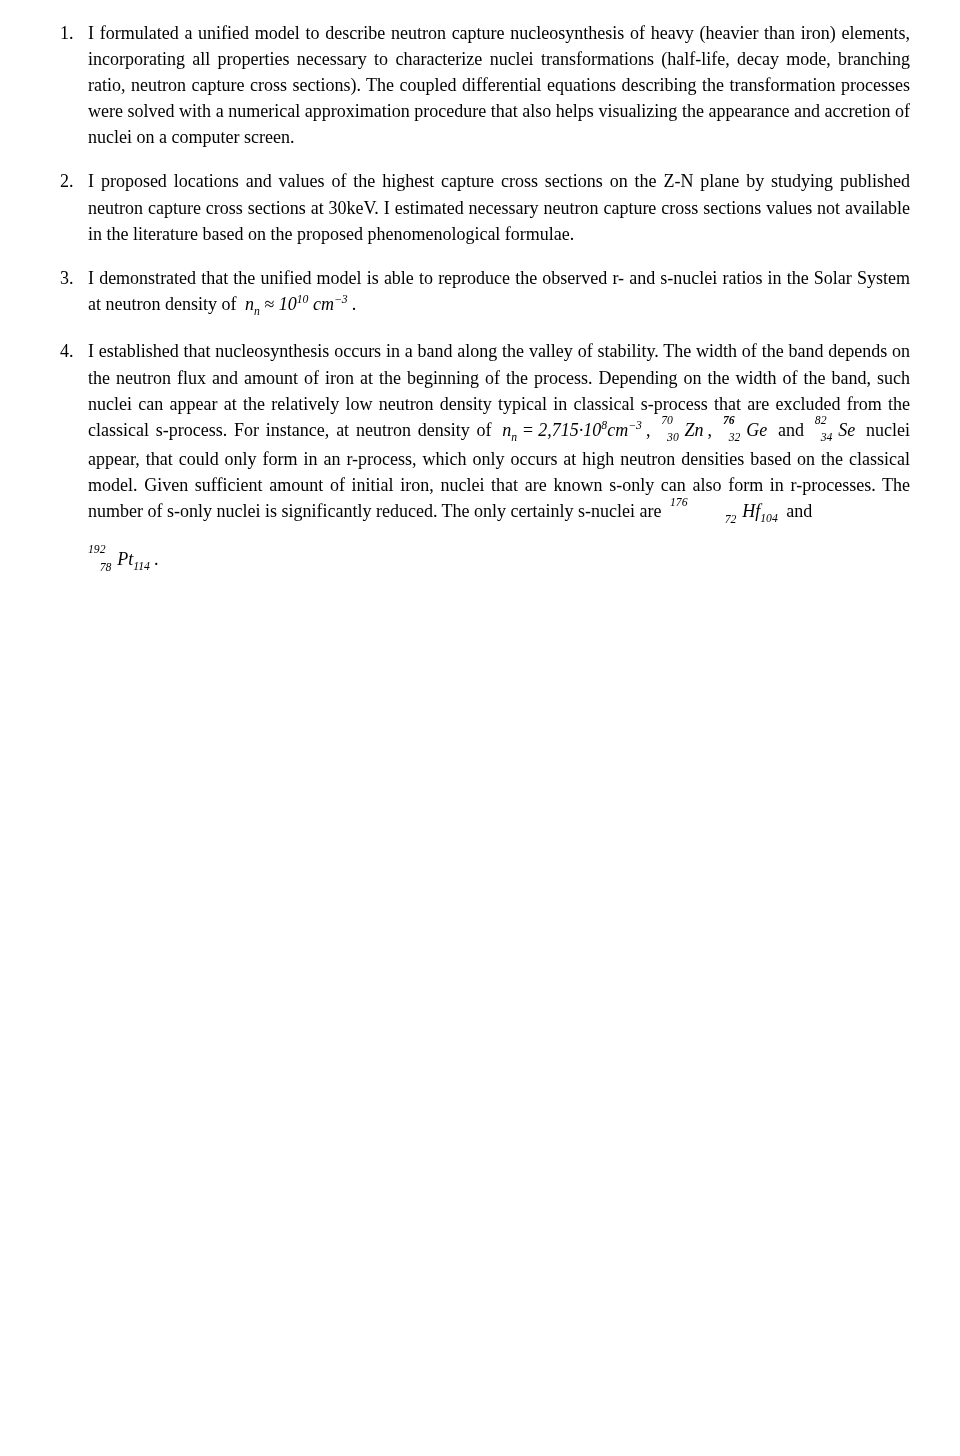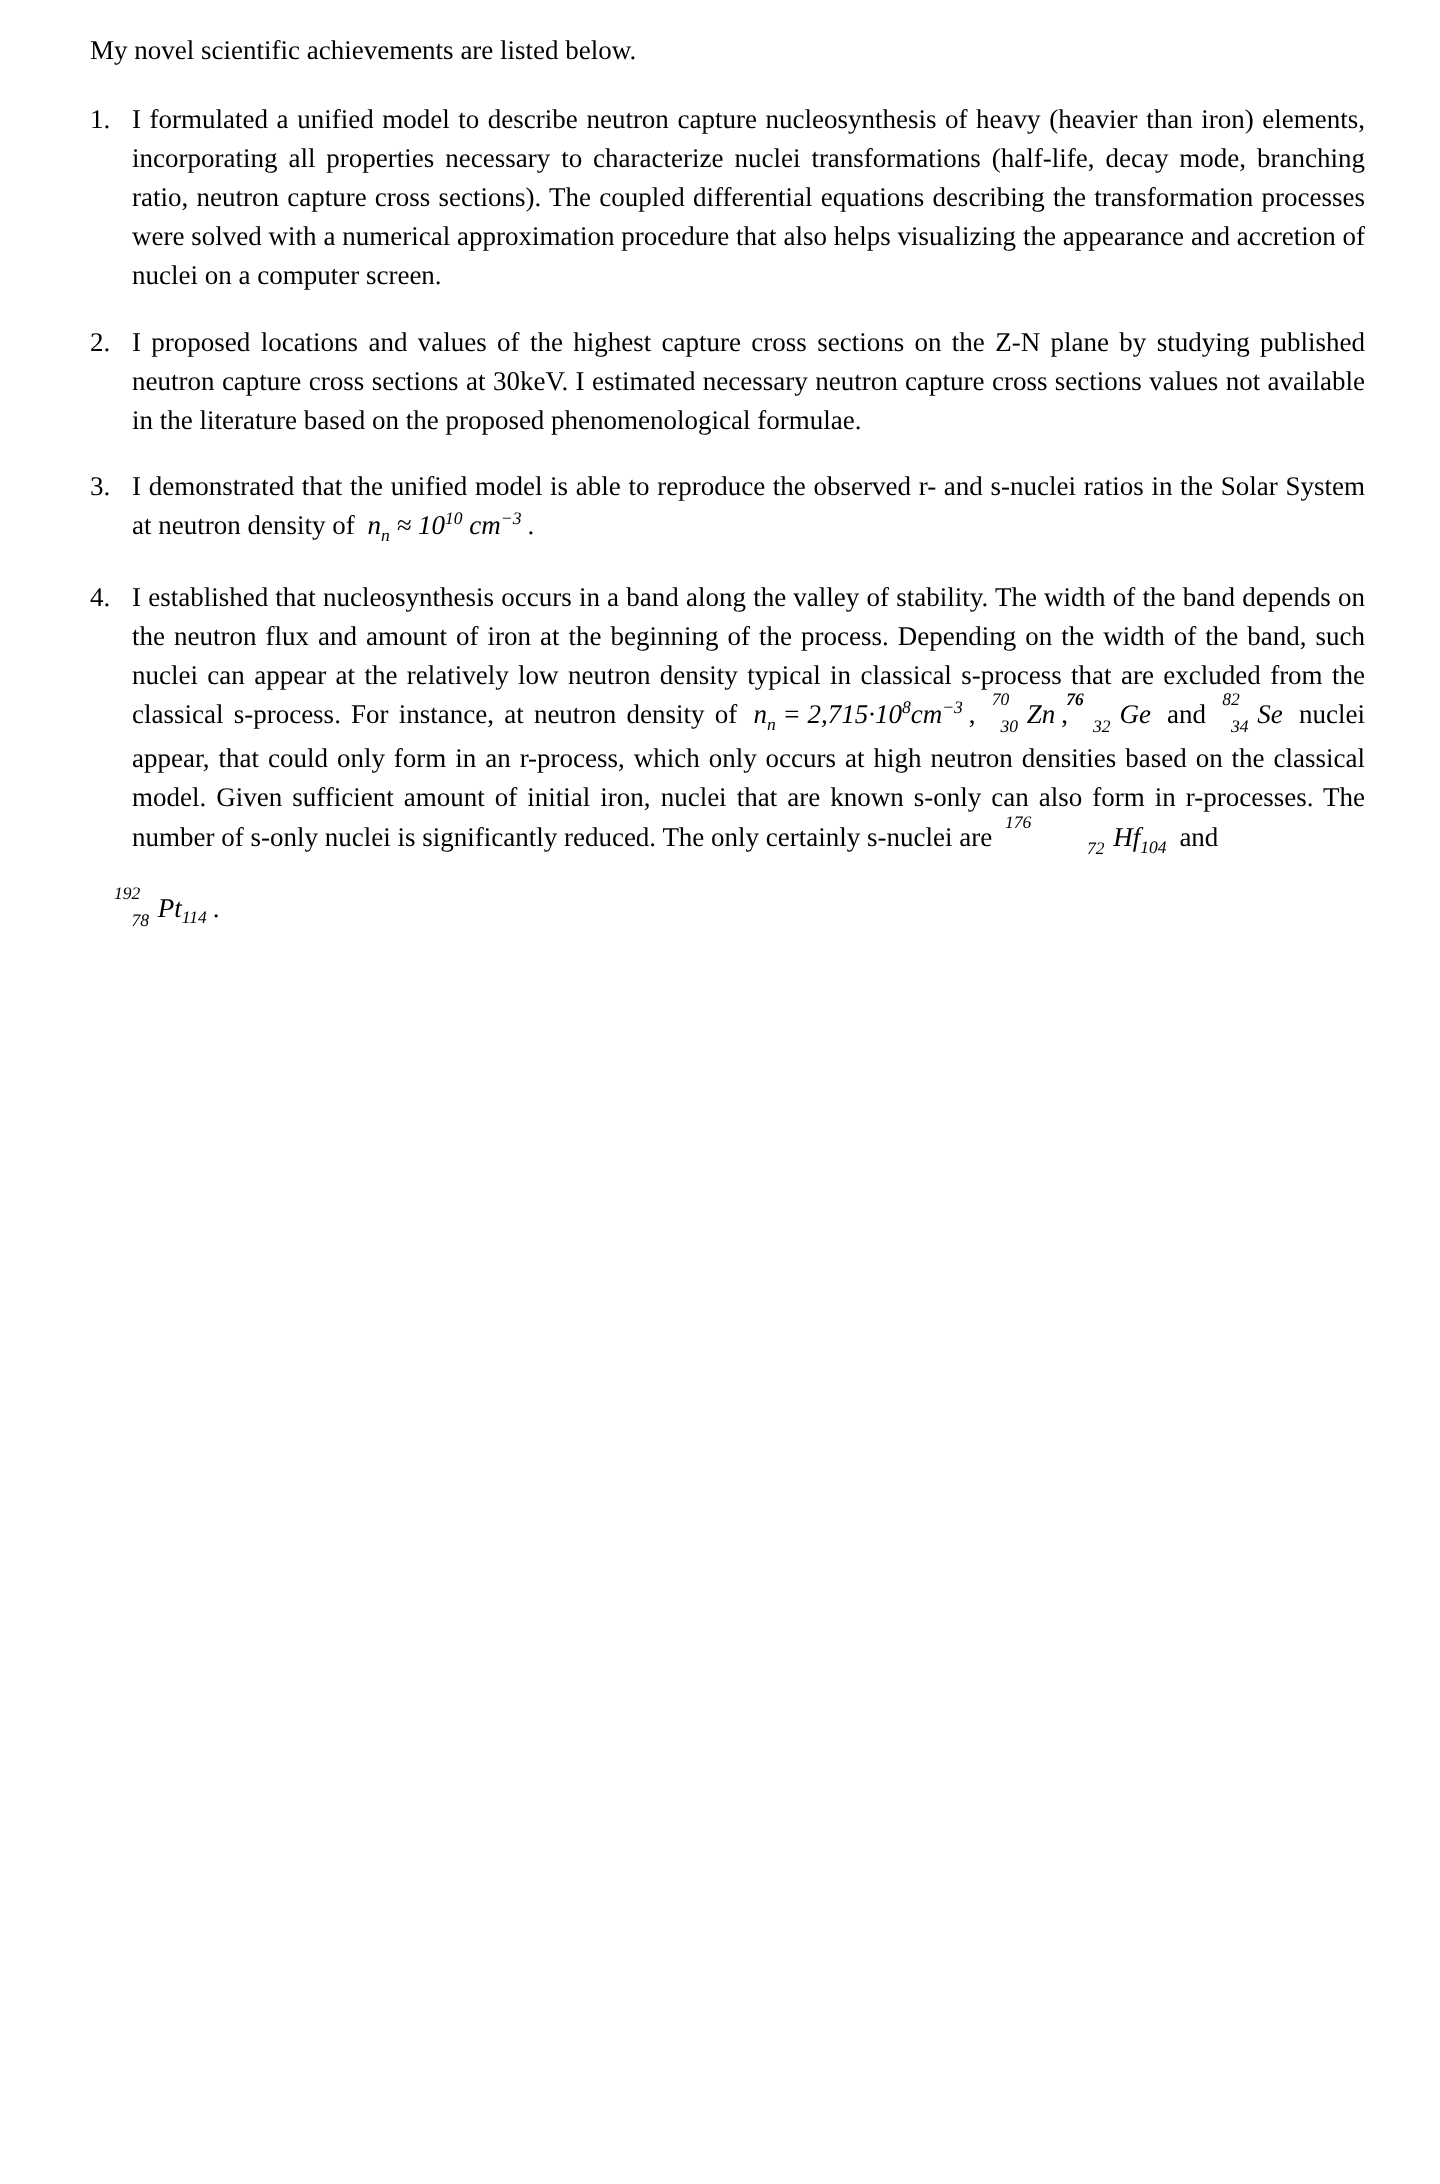--- a/index.html
+++ b/index.html
@@ -75,21 +75,20 @@
       font-style: italic;
     }
   </style>
 </head>
 <body>
 
 <div class="page-content">
 
 
 
-  <p class="subtitle">My novel scientific achievements are listed below.</p>
 
   <ol class="numbered-list">
 
     <li>
       <span class="list-number">1.</span>
       <span class="list-content">
         I formulated a unified model to describe neutron capture nucleosynthesis of heavy (heavier than iron) elements, incorporating all properties necessary to characterize nuclei transformations (half-life, decay mode, branching ratio, neutron capture cross sections). The coupled differential equations describing the transformation processes were solved with a numerical approximation procedure that also helps visualizing the appearance and accretion of nuclei on a computer screen.
       </span>
     </li>
 
@@ -105,26 +104,26 @@
       <span class="list-content">
         I demonstrated that the unified model is able to reproduce the observed r- and s-nuclei ratios in the Solar System at neutron density of <span class="formula-block"><i>n</i><sub><i>n</i></sub> ≈ 10<sup>10</sup> <i>cm</i><sup>−3</sup></span>.
       </span>
     </li>
 
     <li>
       <span class="list-number">4.</span>
       <span class="list-content">
         I established that nucleosynthesis occurs in a band along the valley of stability. The width of the band depends on the neutron flux and amount of iron at the beginning of the process. Depending on the width of the band, such nuclei can appear at the relatively low neutron density typical in classical s-process that are excluded from the classical s-process. For instance, at neutron density of <span class="formula-block"><i>n</i><sub><i>n</i></sub> = 2,715·10<sup>8</sup><i>cm</i><sup>−3</sup></span>,
         <span class="formula-block"><sup style="font-size:0.65em; position:relative; top:-0.4em; right:0;">70</sup><sub style="font-size:0.65em; position:relative; bottom:-0.1em; right:0.5em;">30</sub><i>Zn</i></span>,
-        <span class="formula-block"><sup style="font-size:0.65em; position:relative; top:-0.4em; right:12px;font-weight:bold;">76</sup><sub style="font-size:0.65em; position:relative; bottom:-0.1em; right:0.5em;">32</sub><i>Ge</i></span> and
+        <span class="formula-block"><sup style="font-size:0.65em; position:relative; top:-0.4em; right:0;font-weight:bold;">76</sup><sub style="font-size:0.65em; position:relative; bottom:-0.1em; right:0.5em;">32</sub><i>Ge</i></span> and
         <span class="formula-block"><sup style="font-size:0.65em; position:relative; top:-0.4em; right:0;">82</sup><sub style="font-size:0.65em; position:relative; bottom:-0.1em; right:0.5em;">34</sub><i>Se</i></span> nuclei
         appear, that could only form in an r-process, which only occurs at high neutron densities based on the classical model. Given sufficient amount of initial iron, nuclei that are known s-only can also form in r-processes. The number of s-only nuclei is significantly reduced. The only certainly s-nuclei are
         <span class="formula-block"><sup style="font-size:0.65em; position:relative; top:-0.4em; right:0;">176</sup><sub style="font-size:0.65em; position:relative; bottom:-0.1em; right:0.5em;margin-left:43px;">72</sub><i>Hf</i><sub style="font-size:0.65em;">104</sub></span> and
       </span>
     </li>
 
   </ol>
 
-  <p style="margin-top: 6px; margin-left: 12px; text-align: justify;">
+  <p style="margin-top: 6px; margin-left: 24px; text-align: justify;">
     <span class="formula-block"><sup style="font-size:0.65em; position:relative; top:-0.4em; right:0;">192</sup><sub style="font-size:0.65em; position:relative; bottom:-0.1em; right:0.5em;">78</sub><i>Pt</i><sub style="font-size:0.65em;">114</sub></span>.
   </p>
 
 </div>
 
 </body></html>

